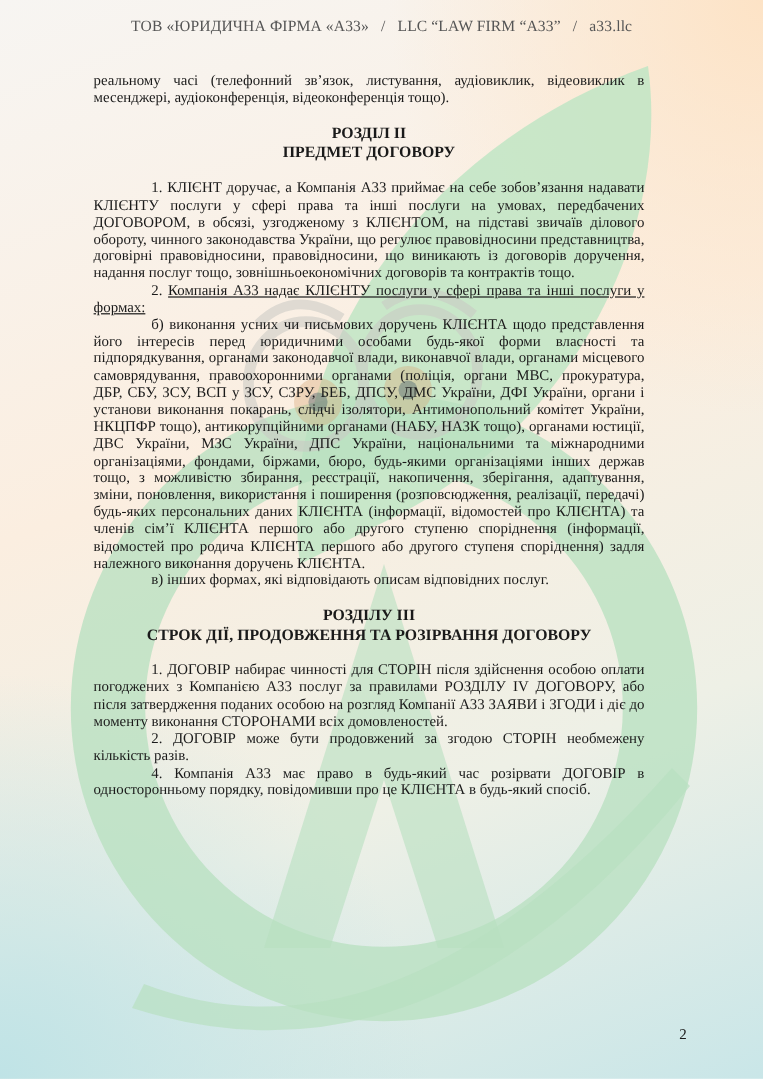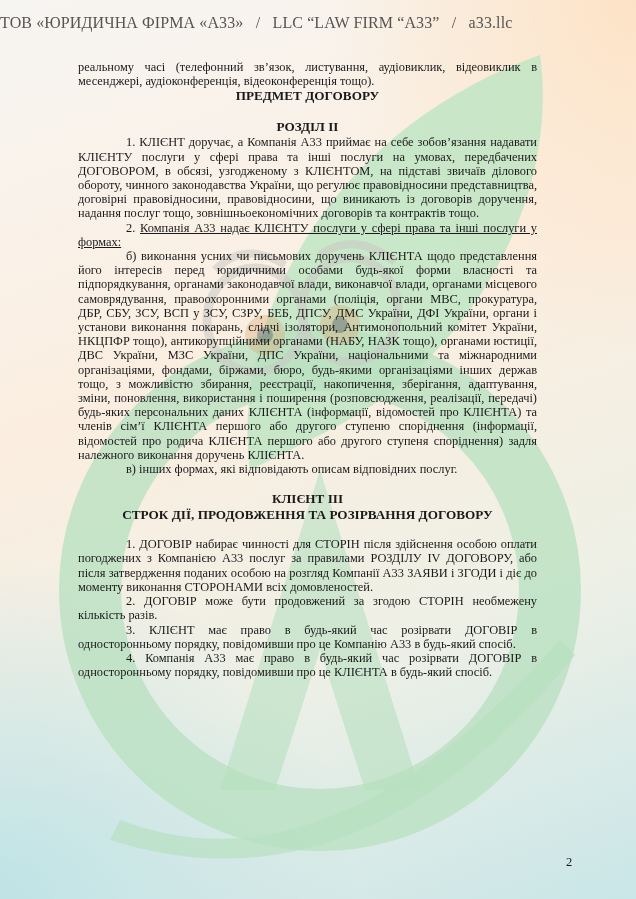--- a/index.html
+++ b/index.html
@@ -8,22 +8,22 @@
     font-family: "Liberation Serif", "DejaVu Serif", serif;
     color: #1a1a1a;
     background:
       radial-gradient(ellipse 70% 55% at 100% 0%, #fde3c6 0%, rgba(253,227,198,0) 70%),
       radial-gradient(ellipse 75% 50% at 0% 100%, #bfe3e6 0%, rgba(191,227,230,0) 75%),
       linear-gradient(160deg, #f7f5f2 0%, #fbeee0 40%, #eef0e6 70%, #c9e6e8 100%);
   }
   .watermark { position: absolute; left: 0; top: 0; width: 636px; height: 899px; z-index: 0; }
   .page { position: absolute; left: 0; top: 0; width: 636px; height: 899px; z-index: 1; }
   .header {
-    position: absolute; top: 14px; left: 0; width: 636px; text-align: left;
-    font-size: 16px; color: #555; letter-spacing: 0.1px; white-space: pre;
+    position: absolute; top: 14px; left: 0; width: 636px; text-align: center;
+    font-size: 13px; color: #555; letter-spacing: 0.1px; white-space: pre;
   }
   .body-text {
     position: absolute; left: 78px; top: 60px; width: 459px;
     font-size: 12.4px; line-height: 14.2px; text-align: justify;
   }
   .body-text p { margin: 0; }
   .indent { text-indent: 48px; }
   .section-head { text-align: center; font-weight: bold; font-size: 13.2px; line-height: 16px; margin: 0; }
   .gap-top { margin-top: 15px !important; }
   .gap-bottom { margin-bottom: 14px !important; }
@@ -55,31 +55,30 @@
 
   <path d="M120 820 Q 330 900 560 640 L 575 655 Q 360 920 110 840 Z" fill="#b8e0c0" opacity="0.7"></path>
 </svg>
 
 <div class="page">
   <div class="header">ТОВ «ЮРИДИЧНА ФІРМА «А33»   /   LLC “LAW FIRM “A33”   /   a33.llc</div>
 
   <div class="body-text">
     <p>реальному часі (телефонний зв’язок, листування, аудіовиклик, відеовиклик в месенджері, аудіоконференція, відеоконференція тощо).</p>
 
+    <p class="section-head gap-top">РОЗДІЛ ІІ</p>
     <p class="section-head gap-bottom">ПРЕДМЕТ ДОГОВОРУ</p>
-    <p class="section-head gap-top">РОЗДІЛ ІІ</p>
 
     <p class="indent">1. КЛІЄНТ доручає, а Компанія А33 приймає на себе зобов’язання надавати КЛІЄНТУ послуги у сфері права та інші послуги на умовах, передбачених ДОГОВОРОМ, в обсязі, узгодженому з КЛІЄНТОМ, на підставі звичаїв ділового обороту, чинного законодавства України, що регулює правовідносини представництва, договірні правовідносини, правовідносини, що виникають із договорів доручення, надання послуг тощо, зовнішньоекономічних договорів та контрактів тощо.</p>
     <p class="indent"><span>2. </span><span class="u">Компанія А33 надає КЛІЄНТУ послуги у сфері права та інші послуги у формах:</span></p>
     <p class="indent">б) виконання усних чи письмових доручень КЛІЄНТА щодо представлення його інтересів перед юридичними особами будь-якої форми власності та підпорядкування, органами законодавчої влади, виконавчої влади, органами місцевого самоврядування, правоохоронними органами (поліція, органи МВС, прокуратура, ДБР, СБУ, ЗСУ, ВСП у ЗСУ, СЗРУ, БЕБ, ДПСУ, ДМС України, ДФІ України, органи і установи виконання покарань, слідчі ізолятори, Антимонопольний комітет України, НКЦПФР тощо), антикорупційними органами (НАБУ, НАЗК тощо), органами юстиції, ДВС України, МЗС України, ДПС України, національними та міжнародними організаціями, фондами, біржами, бюро, будь-якими організаціями інших держав тощо, з можливістю збирання, реєстрації, накопичення, зберігання, адаптування, зміни, поновлення, використання і поширення (розповсюдження, реалізації, передачі) будь-яких персональних даних КЛІЄНТА (інформації, відомостей про КЛІЄНТА) та членів сім’ї КЛІЄНТА першого або другого ступеню споріднення (інформації, відомостей про родича КЛІЄНТА першого або другого ступеня споріднення) задля належного виконання доручень КЛІЄНТА.</p>
     <p class="indent">в) інших формах, які відповідають описам відповідних послуг.</p>
 
-    <p class="section-head gap-top">КЛІЄНТ ІІІ</p>
+    <p class="section-head gap-top">РОЗДІЛУ ІІІ</p>
     <p class="section-head gap-bottom">СТРОК ДІЇ, ПРОДОВЖЕННЯ ТА РОЗІРВАННЯ ДОГОВОРУ</p>
 
     <p class="indent">1. ДОГОВІР набирає чинності для СТОРІН після здійснення особою оплати погоджених з Компанією А33 послуг за правилами РОЗДІЛУ IV ДОГОВОРУ, або після затвердження поданих особою на розгляд Компанії А33 ЗАЯВИ і ЗГОДИ і діє до моменту виконання СТОРОНАМИ всіх домовленостей.</p>
     <p class="indent">2. ДОГОВІР може бути продовжений за згодою СТОРІН необмежену кількість разів.</p>
-    <p class="indent">3. КЛІЄНТ має право в будь-який час розірвати ДОГОВІР в односторонньому порядку, повідомивши про це Компанію А33 в будь-який спосіб.</p>
     <p class="indent">4. Компанія А33 має право в будь-який час розірвати ДОГОВІР в односторонньому порядку, повідомивши про це КЛІЄНТА в будь-який спосіб.</p>
   </div>
 
   <div class="page-num">2</div>
 </div>
 
 </body></html>

